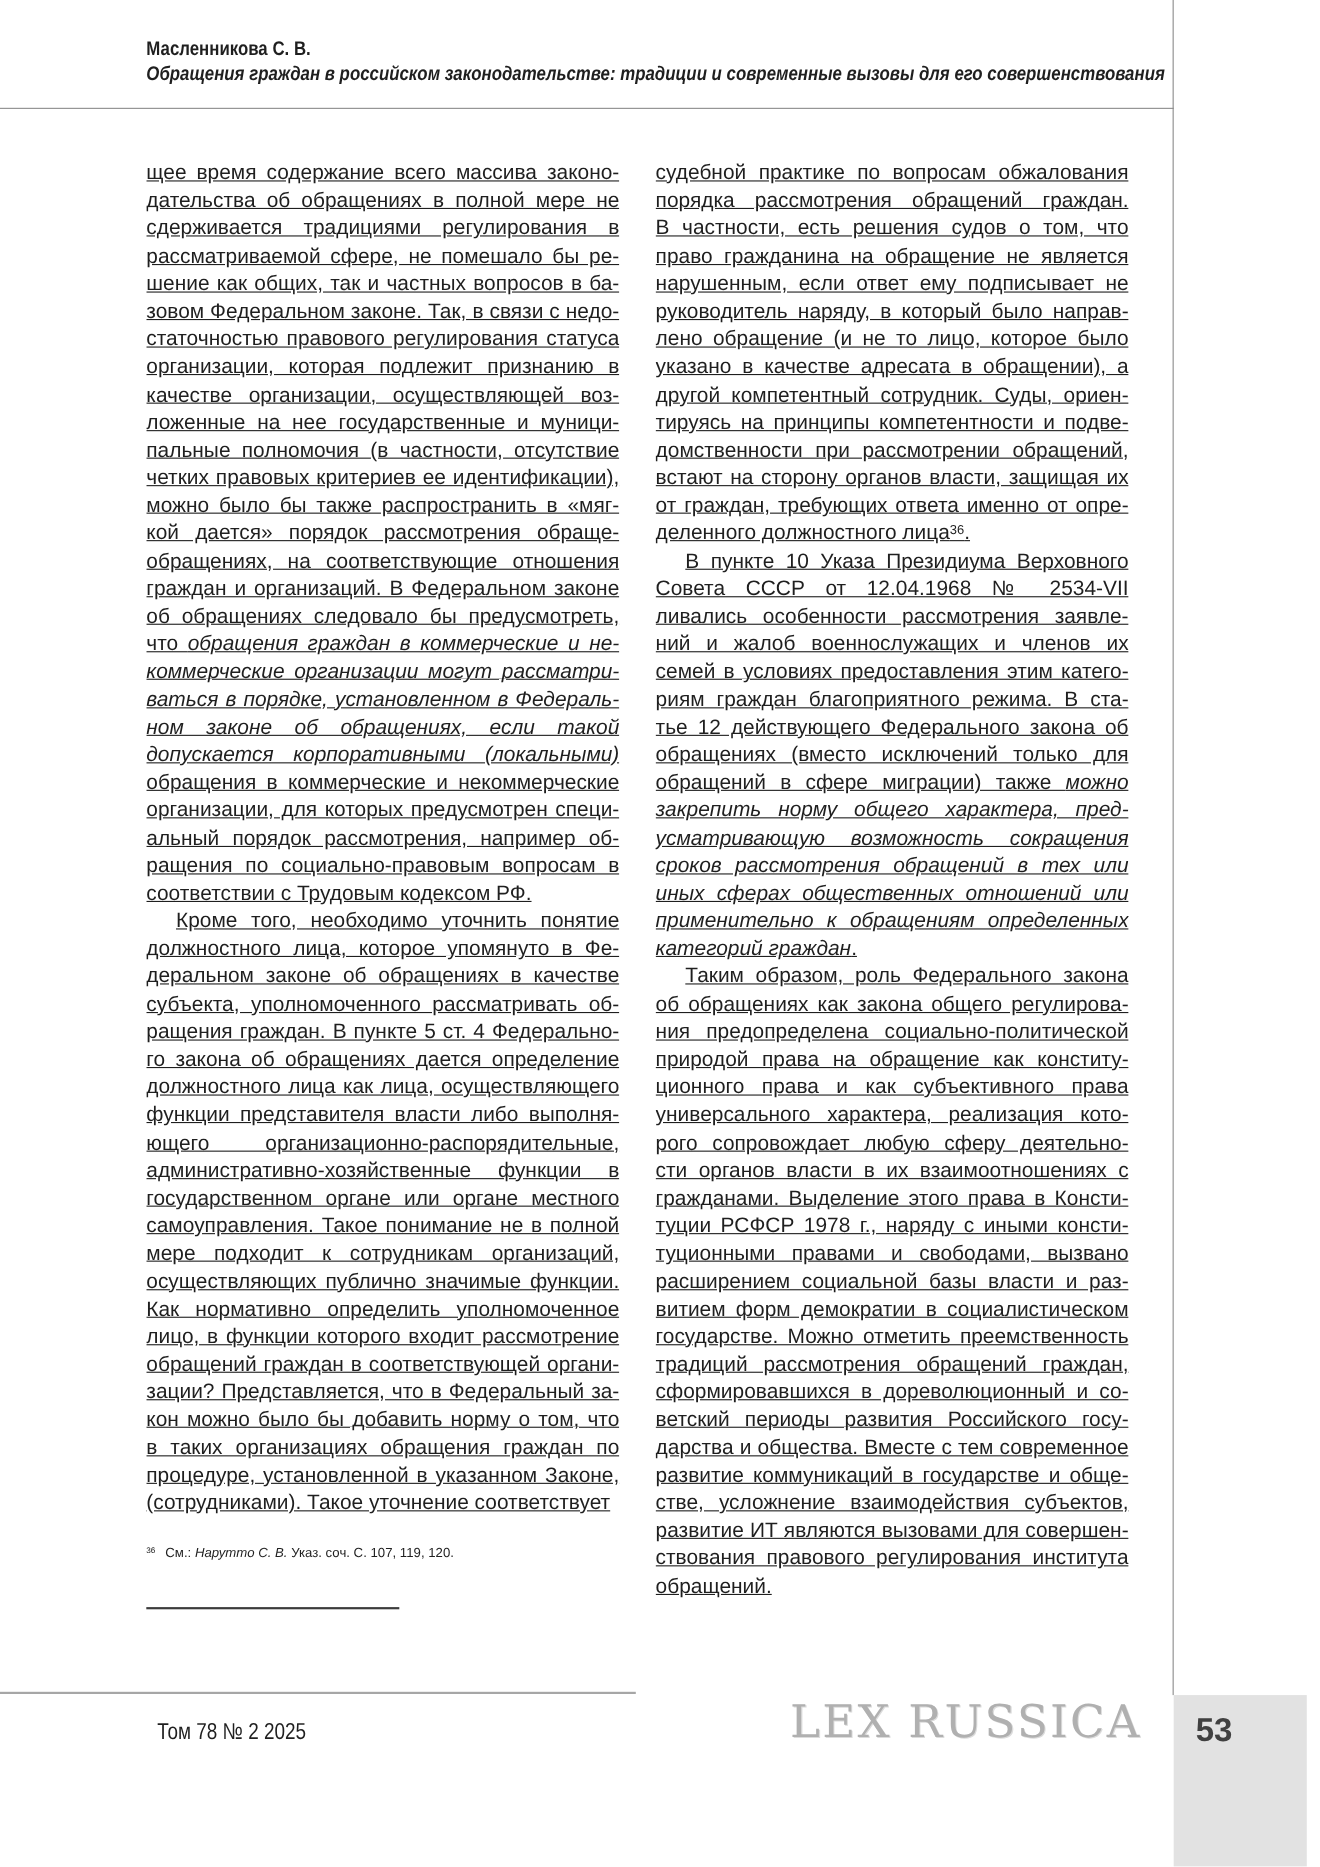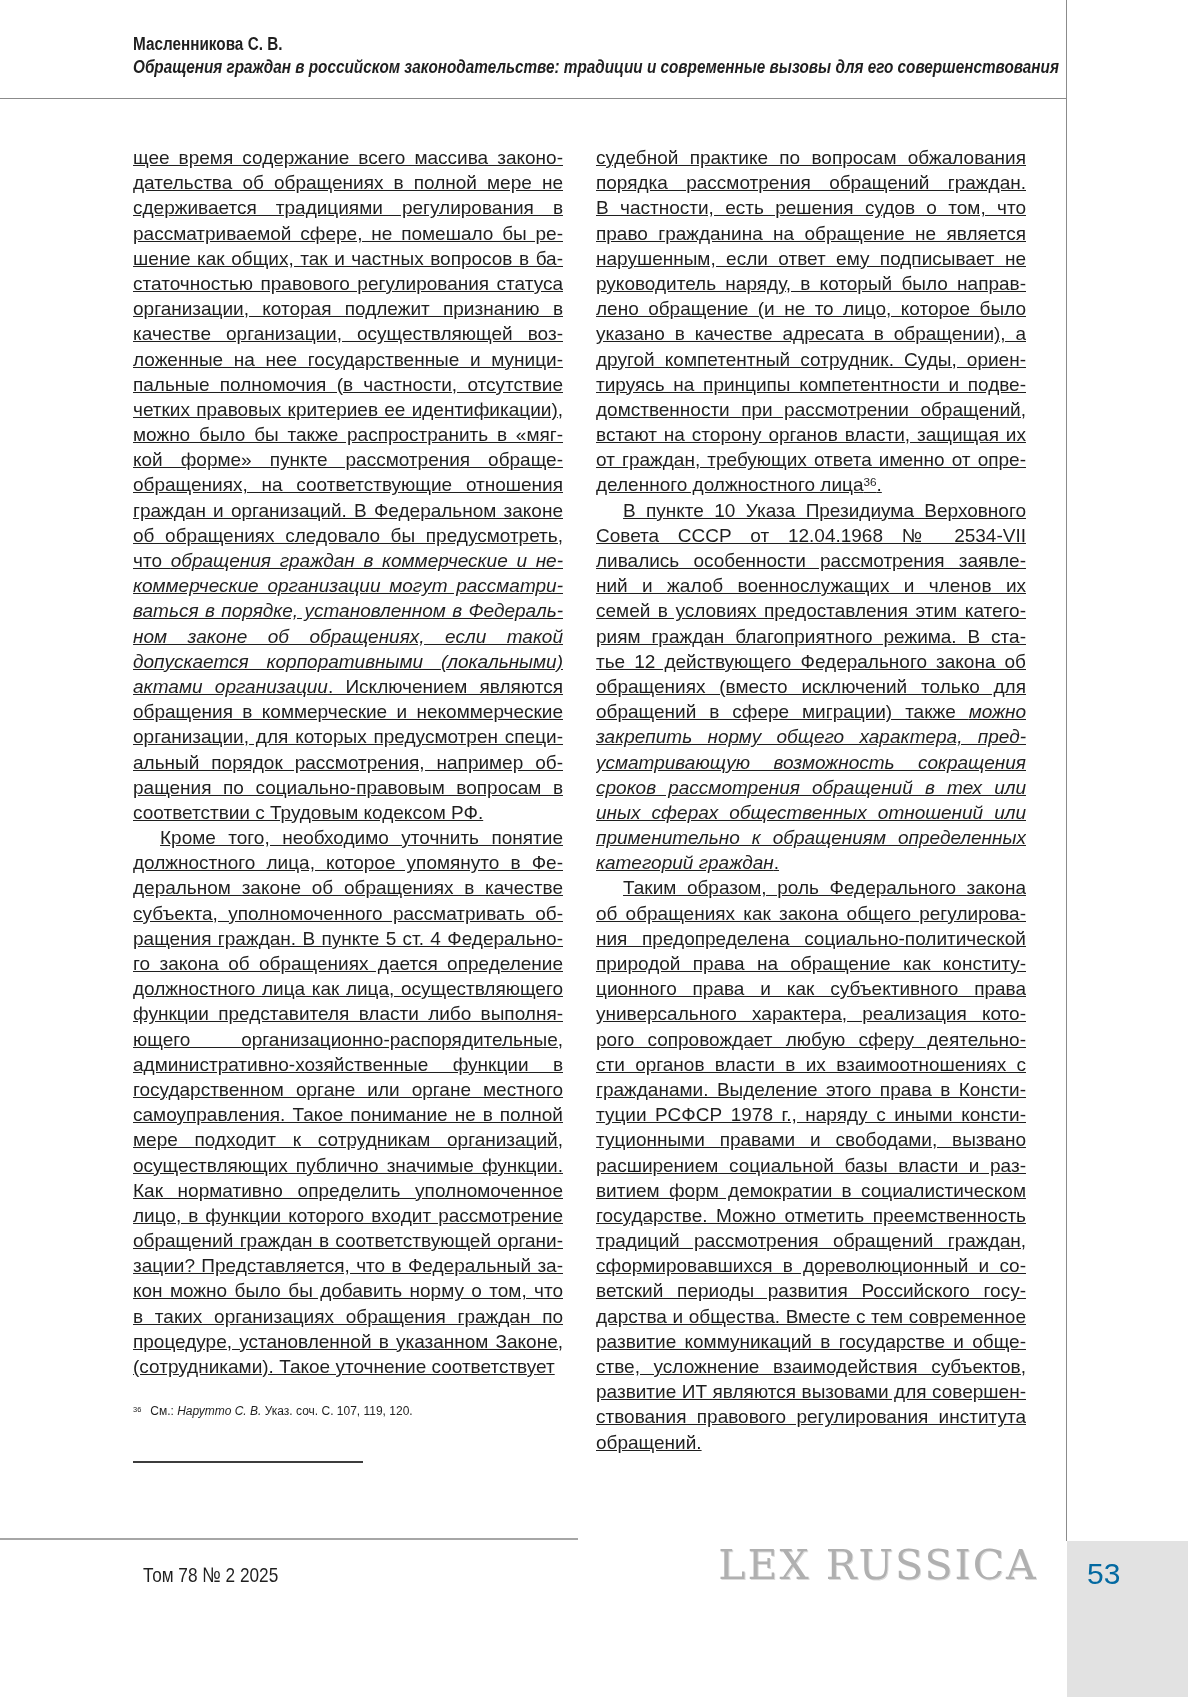--- a/index.html
+++ b/index.html
@@ -32,55 +32,55 @@
   
   .footer-rule{position:absolute;left:0;top:1538px;width:578px;height:2px;background:var(--rule_light,#a6a6a6);}
   .volume{position:absolute;left:143px;top:1563px;font-size:21px;
           transform:scaleX(.82);transform-origin:left;white-space:nowrap;}
   .logo{position:absolute;left:718px;top:1541px;width:320px;text-align:center;
         font-family:"DejaVu Serif",serif;font-size:41px;font-weight:normal;
         color:var(--logo_color,#b0b0b0);letter-spacing:2px;white-space:nowrap;
         text-shadow:1px 1px 0 #dcdcdc;}
   .pagenum-box{position:absolute;left:1067px;top:1541px;width:133px;height:156px;
         background:var(--page_box_bg,#e2e2e2);}
-  .pagenum{margin:16px 12px 0 20px;font-size:30px;font-weight:normal;color:#0369a1;}
+  .pagenum{margin:16px 12px 0 20px;font-size:30px;font-weight:bold;color:#404040;}
 </style>
 </head>
 <body>
 
 <div class="page">
 
   <div class="author">Масленникова С. В.</div>
   <div class="subtitle">Обращения граждан в российском законодательстве: традиции и современные вызовы для его совершенствования</div>
   <div class="header-rule"></div>
   <div class="v-rule"></div>
 
   <div class="col col-left">
       <div class="line"><span>щее время содержание всего массива законо-</span></div>
       <div class="line"><span>дательства об обращениях в полной мере не</span></div>
       <div class="line"><span>сдерживается традициями регулирования в</span></div>
       <div class="line"><span>рассматриваемой сфере, не помешало бы ре-</span></div>
       <div class="line"><span>шение как общих, так и частных вопросов в ба-</span></div>
+      <div class="line"><span>зовом Федеральном законе. Так, в связи с недо-</span></div>
       <div class="line"><span>статочностью правового регулирования статуса</span></div>
       <div class="line"><span>организации, которая подлежит признанию в</span></div>
       <div class="line"><span>качестве организации, осуществляющей воз-</span></div>
       <div class="line"><span>ложенные на нее государственные и муници-</span></div>
       <div class="line"><span>пальные полномочия (в частности, отсутствие</span></div>
       <div class="line"><span>четких правовых критериев ее идентификации),</span></div>
       <div class="line"><span>можно было бы также распространить в «мяг-</span></div>
-      <div class="line"><span>кой форме» пункте рассмотрения обраще-</span></div>
+      <div class="line"><span>кой дается» порядок рассмотрения обраще-</span></div>
       <div class="line"><span>обращениях, на соответствующие отношения</span></div>
       <div class="line"><span>граждан и организаций. В Федеральном законе</span></div>
       <div class="line"><span>об обращениях следовало бы предусмотреть,</span></div>
       <div class="line"><span>что </span><i>обращения граждан в коммерческие и не-</i></div>
       <div class="line"><i>коммерческие организации могут рассматри-</i></div>
       <div class="line"><i>ваться в порядке, установленном в Федераль-</i></div>
       <div class="line"><i>ном законе об обращениях, если такой порядок</i></div>
       <div class="line"><i>допускается корпоративными (локальными)</i></div>
-      <div class="line"><i>актами организации</i><span>. Исключением являются</span></div>
       <div class="line"><span>обращения в коммерческие и некоммерческие</span></div>
       <div class="line"><span>организации, для которых предусмотрен специ-</span></div>
       <div class="line"><span>альный порядок рассмотрения, например об-</span></div>
       <div class="line"><span>ращения по социально-правовым вопросам в</span></div>
       <div class="line end"><span>соответствии с Трудовым кодексом РФ.</span></div>
       <div class="line indent"><span>Кроме того, необходимо уточнить понятие</span></div>
       <div class="line"><span>должностного лица, которое упомянуто в Фе-</span></div>
       <div class="line"><span>деральном законе об обращениях в качестве</span></div>
       <div class="line"><span>субъекта, уполномоченного рассматривать об-</span></div>
       <div class="line"><span>ращения граждан. В пункте 5 ст. 4 Федерально-</span></div>

